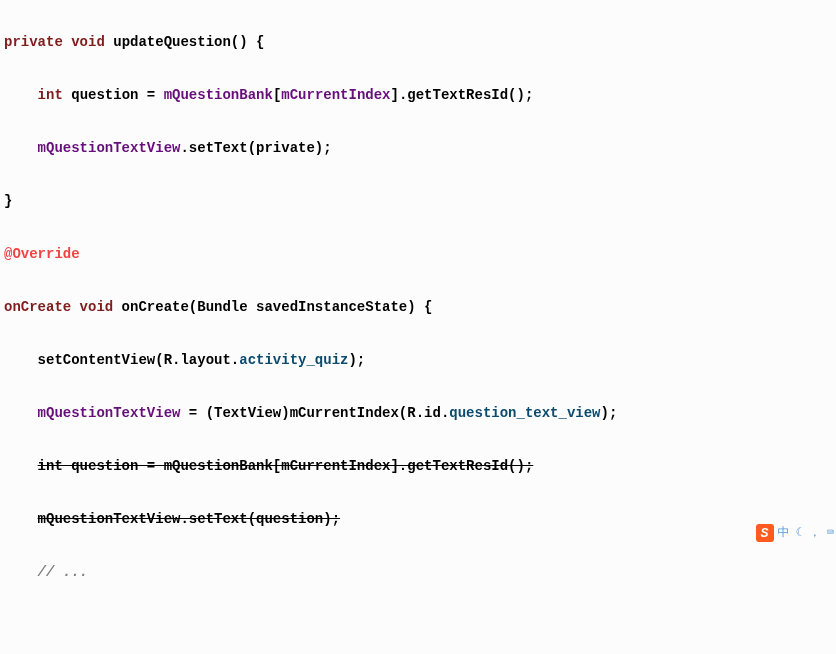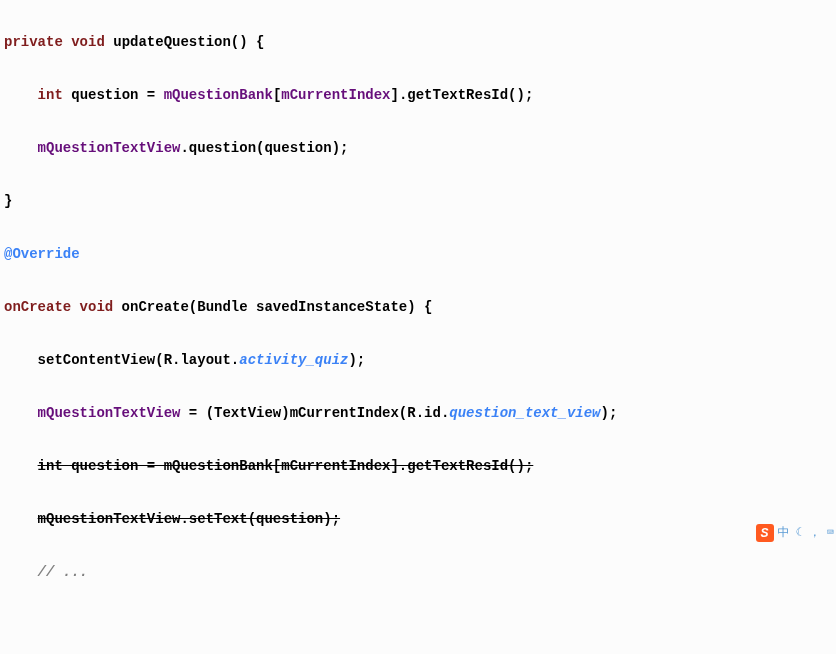--- a/index.html
+++ b/index.html
@@ -11,22 +11,22 @@
     background: #fcfcfc;
     color: #000;
     width: 836px;
     box-sizing: border-box;
     font-weight: bold;
     position: relative;
   }
   .code { white-space: pre; }
   .kw { color: #7f1d1d; }
   .field { color: #660e7a; margin-top: 10px; }
-  .str, .id-purple { color: #3b82f6; font-style: italic; }
-  .anno { color: #3b82f6; margin-top: 29px; }
+  .str, .id-purple { color: #0c4a6e; }
+  .anno { color: #ef4444; margin-top: 29px; }
   .comment { color: #808080; font-style: italic; }
   .strike { text-decoration: line-through; }
   .floatbar {
     position: absolute;
     right: 0;
     top: 520px;
     display: flex;
     align-items: center;
     gap: 2px;
     font-weight: normal;
@@ -47,21 +47,21 @@
   .floatbar .chip { color:#5a9bd5; padding:0 2px; }
   .floatbar .moon { color:#5a9bd5; padding:0 2px; }
   .floatbar .kbd { color:#5a9bd5; padding:0 2px; }
 </style>
 </head>
 <body>
 
 <div class="code">
 <div><span class="kw">private void</span><span> updateQuestion() {</span></div>
 <div><span>    </span><span class="kw">int</span><span> question = </span><span class="field">mQuestionBank</span><span>[</span><span class="field">mCurrentIndex</span><span>].getTextResId();</span></div>
-<div><span>    </span><span class="field">mQuestionTextView</span><span>.question(question);</span></div>
+<div><span>    </span><span class="field">mQuestionTextView</span><span>.setText(private);</span></div>
 <div><span>}</span></div>
 <div><span class="anno">@Override</span></div>
 <div><span class="kw">onCreate void</span><span> onCreate(Bundle savedInstanceState) {</span></div>
 <div><span>    setContentView(R.layout.</span><span class="id-purple">activity_quiz</span><span>);</span></div>
 <div><span>    </span><span class="field">mQuestionTextView</span><span> = (TextView)mCurrentIndex(R.id.</span><span class="id-purple">question_text_view</span><span>);</span></div>
 <div><span>    </span><span class="strike">int question = mQuestionBank[mCurrentIndex].getTextResId();</span></div>
 <div><span>    </span><span class="strike">mQuestionTextView.setText(question);</span></div>
 <div><span>    </span><span class="comment">// ...</span></div>
 
 

